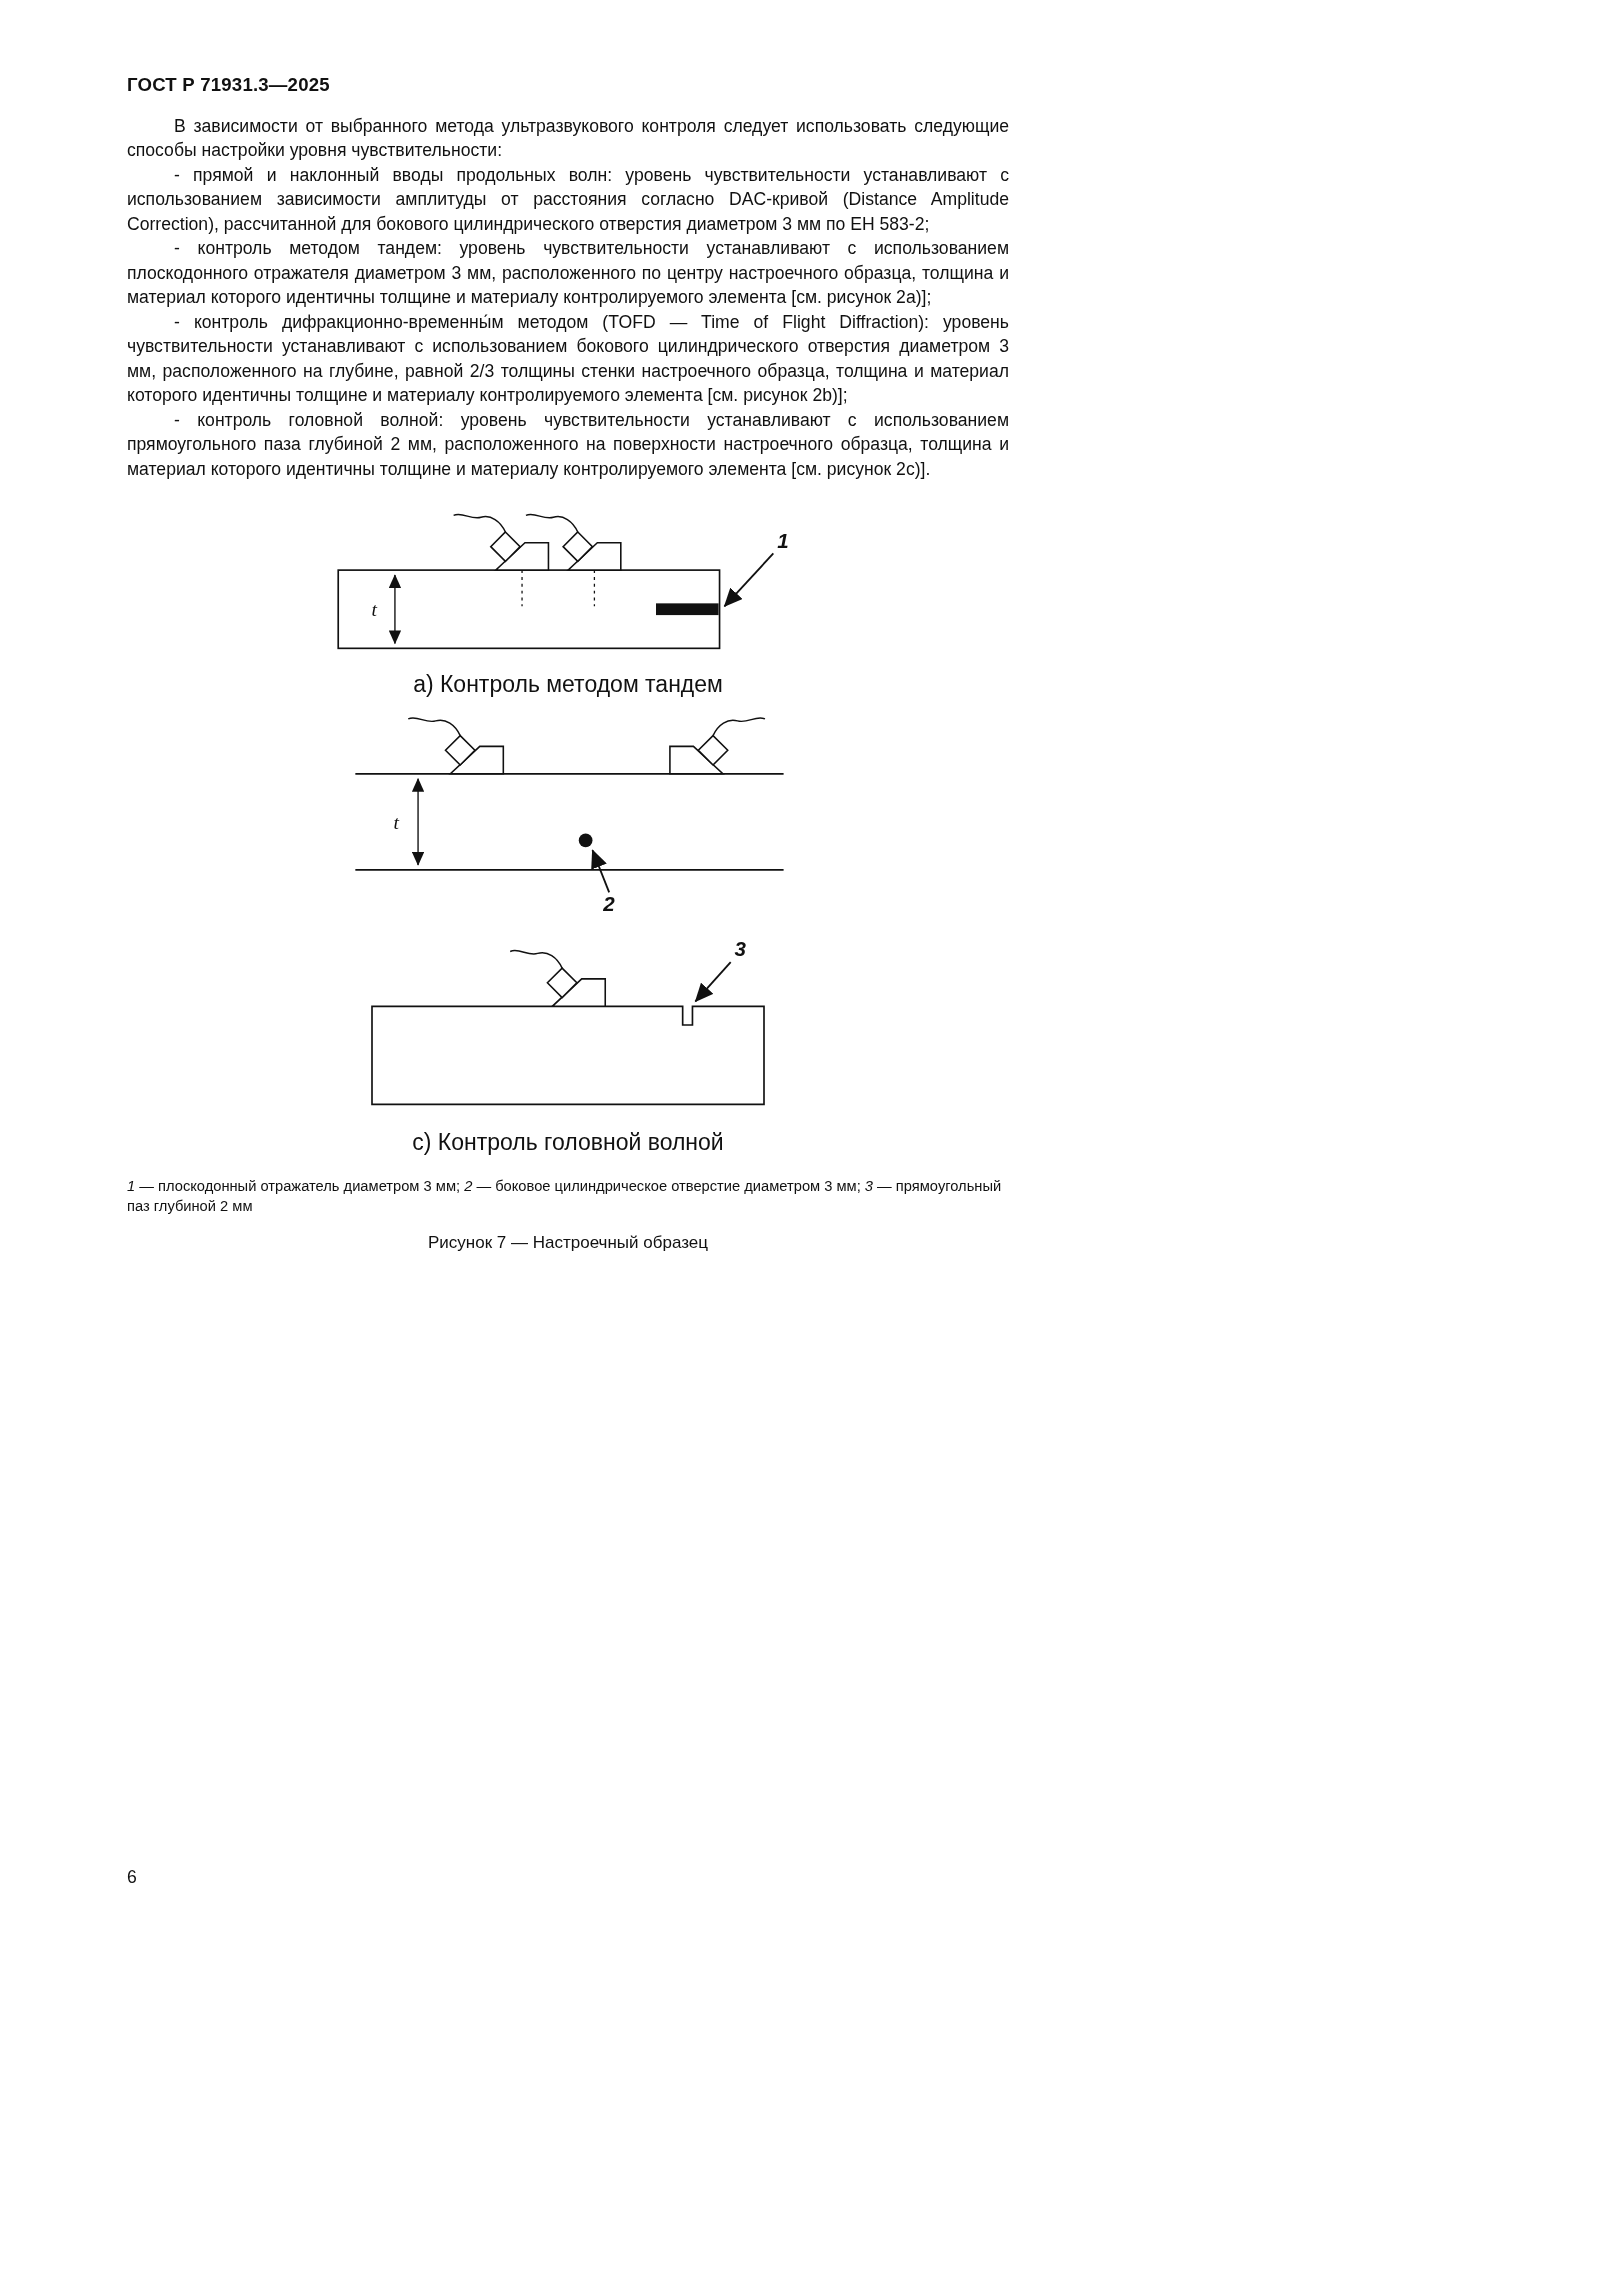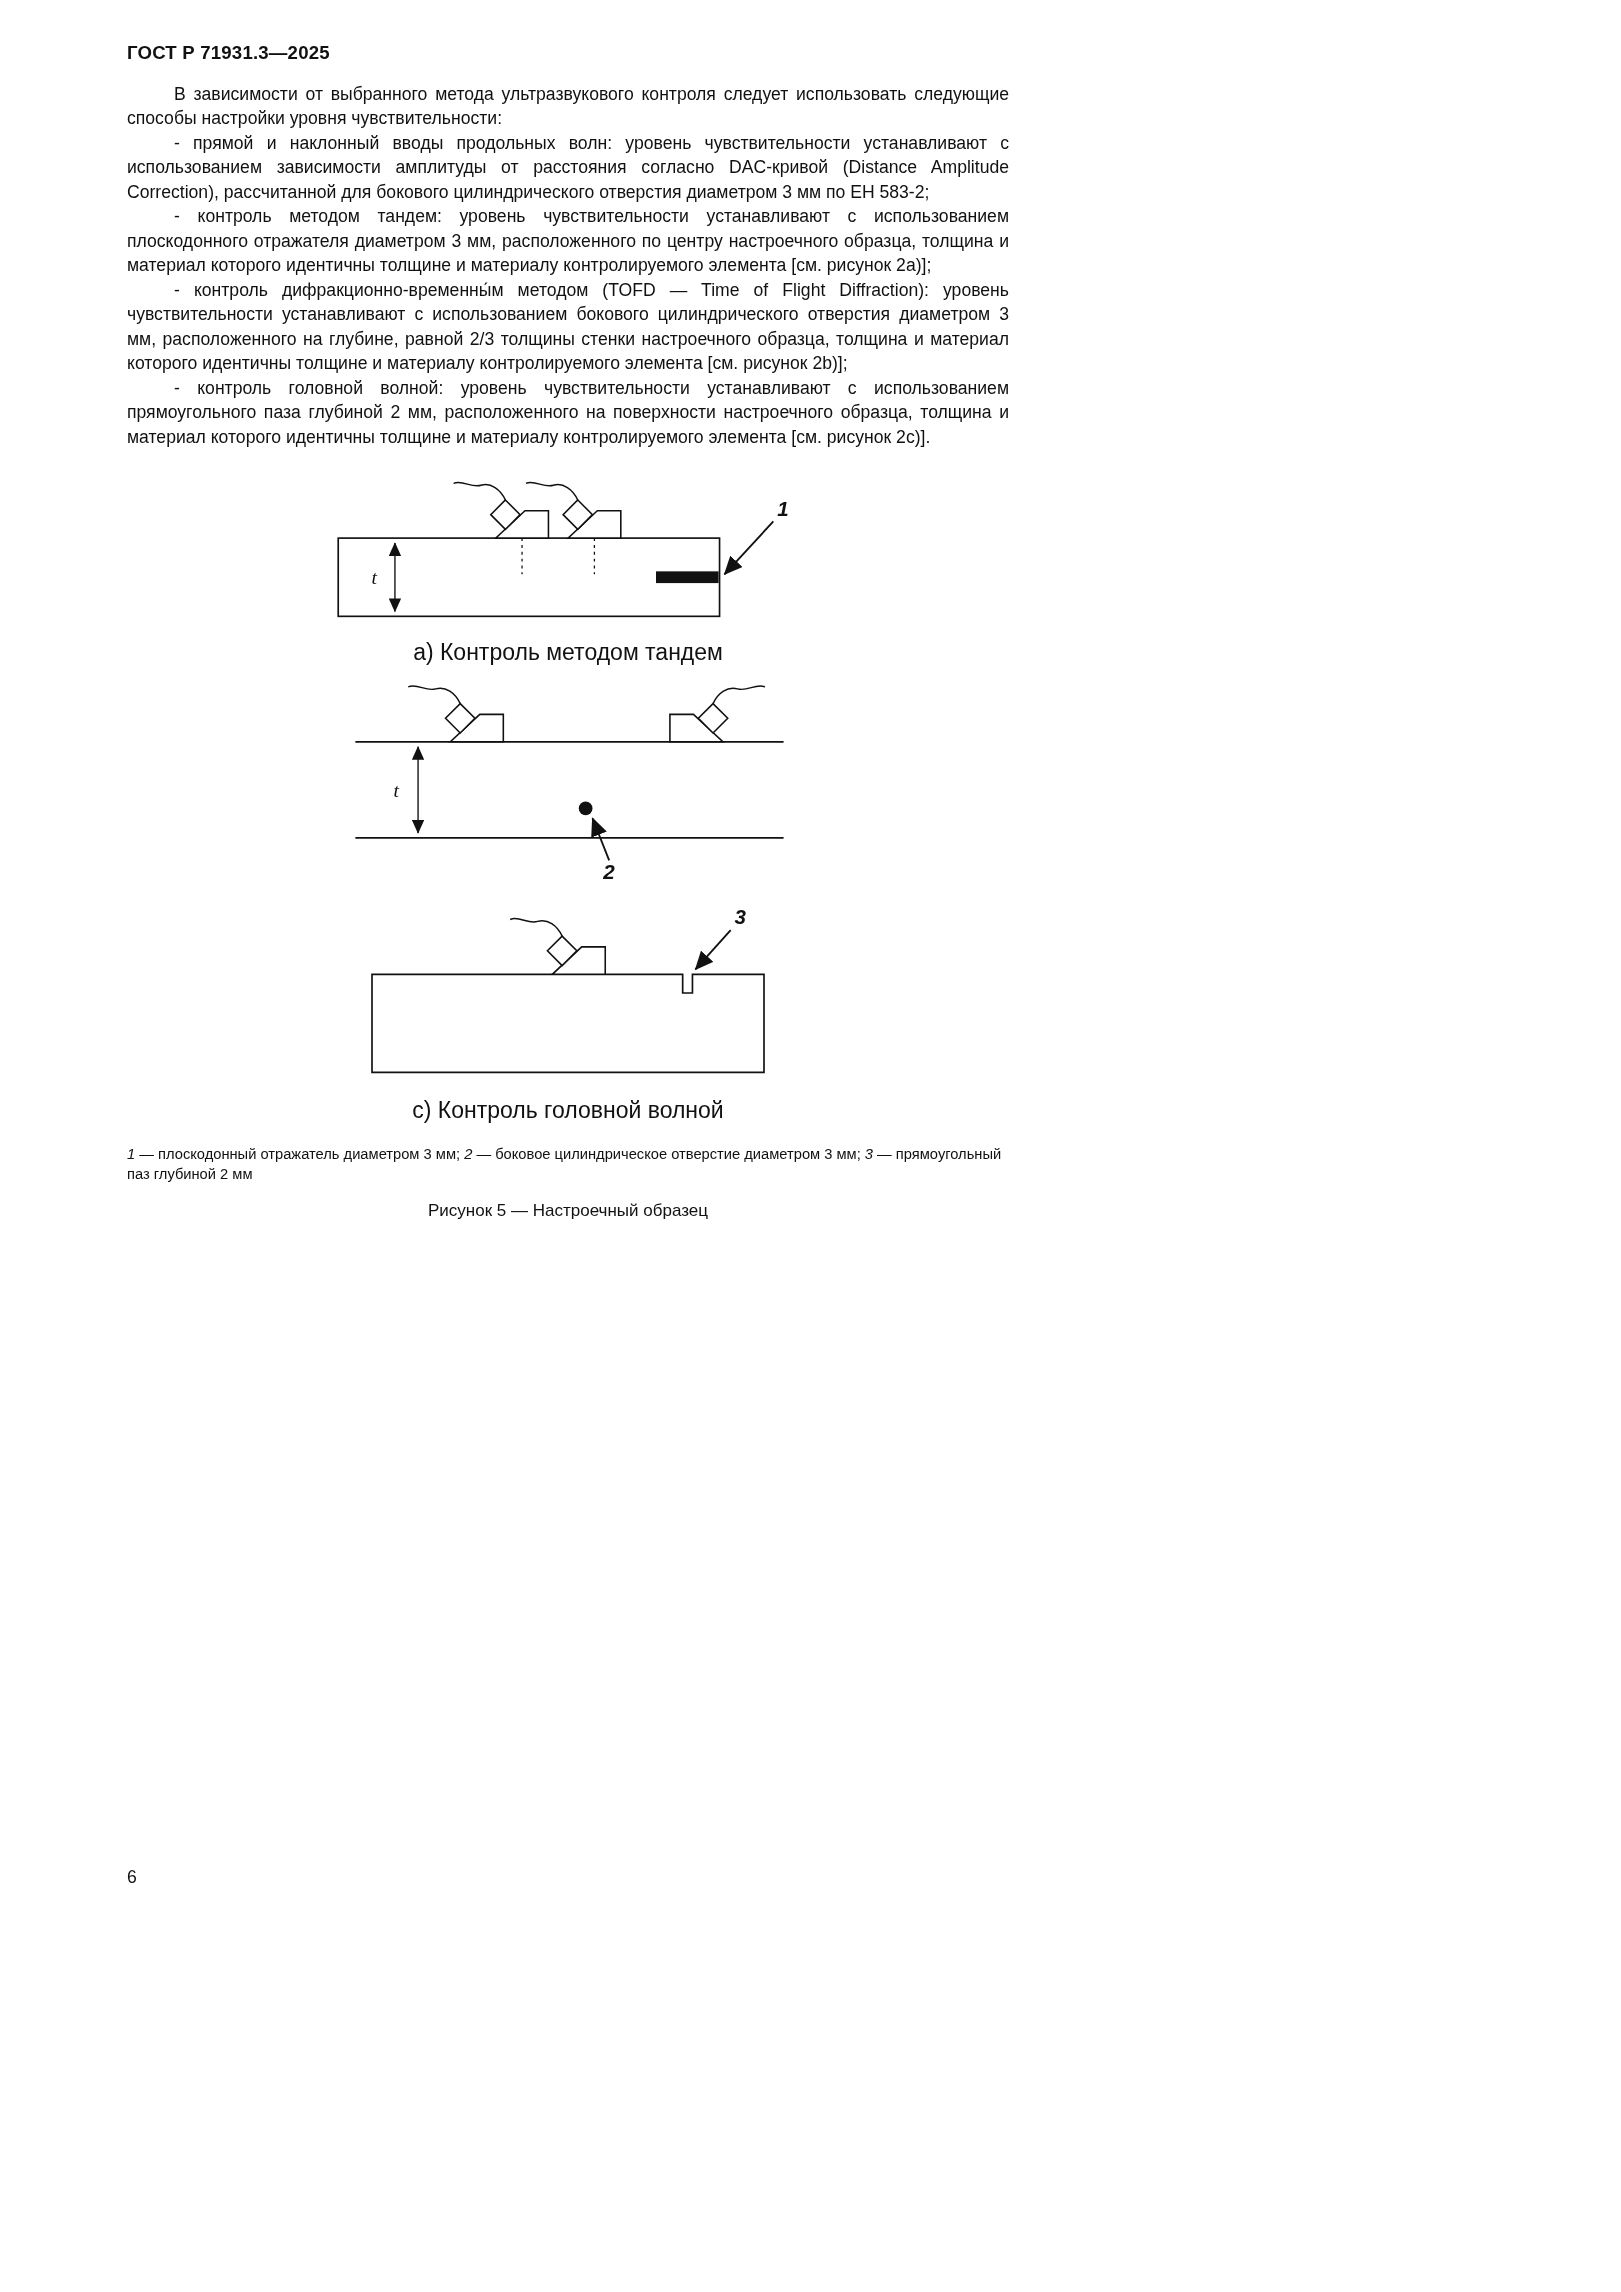--- a/index.html
+++ b/index.html
@@ -17,20 +17,21 @@
     position: absolute;
     left: 127px;
     top: 0;
     width: 882px;
   }
   .doc-header {
     padding-top: 42px;
     font-size: 18.6px;
     font-weight: 700;
     letter-spacing: 0.2px;
+    margin-top: 32px;
   }
   .section-title {
     margin-top: 29px;
     font-size: 18px;
     font-weight: 700;
     text-indent: 47px;
   }
   .para {
     font-size: 17.6px;
     line-height: 24.5px;
@@ -142,20 +143,20 @@
     <svg class="fig fig-c" viewBox="0 0 900 200" width="882" height="196">
       <path class="blk" d="M250,183 L250,83 L567,83 L567,102 L577,102 L577,83 L650,83 L650,183 Z"></path>
       <use href="#probe" transform="translate(424,43)"></use>
       <line class="lead" x1="616" y1="38" x2="580" y2="78" marker-end="url(#ah)"></line>
       <text class="reflbl" x="620" y="32">3</text>
     </svg>
     <p class="caption">с) Контроль головной волной</p>
 
     <p class="legend"><span class="num">1</span><span> — плоскодонный отражатель диаметром 3 мм; </span><span class="num">2</span><span> — боковое цилиндрическое отверстие диаметром 3 мм; </span><span class="num">3</span><span> — прямоугольный паз глубиной 2 мм</span></p>
 
-    <p class="figure-title">Рисунок 5 — Настроечный образец</p>
+    <p class="figure-title">Рисунок 7 — Настроечный образец</p>
 
   </div>
 
   <div class="page-number">6</div>
 
 </div>
 
 
 </body></html>

